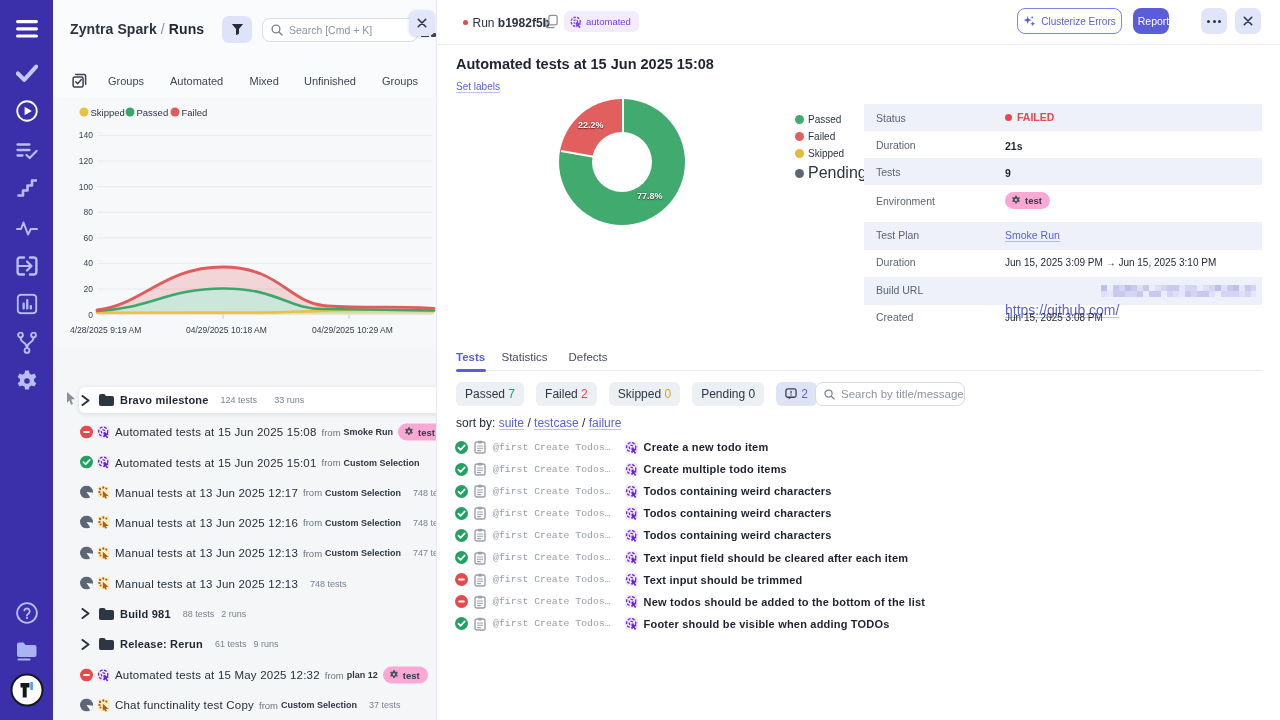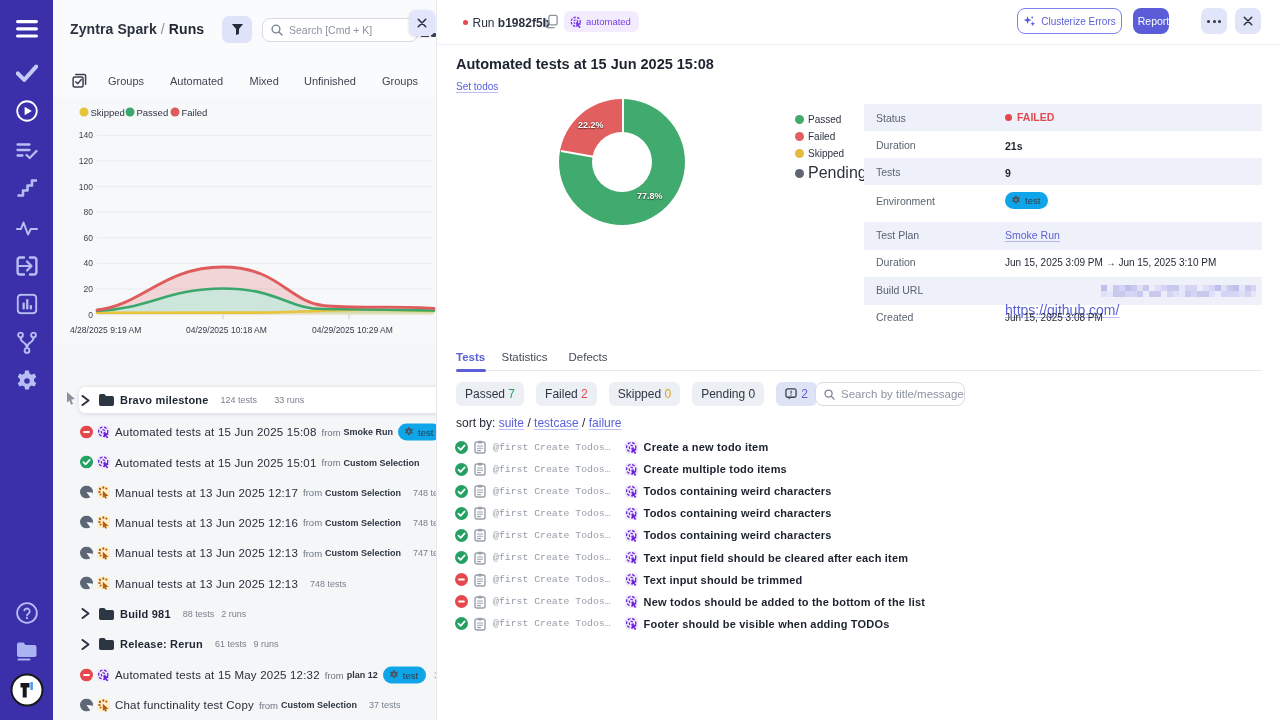--- a/index.html
+++ b/index.html
@@ -5,21 +5,21 @@
 * { margin:0; padding:0; box-sizing:border-box; }
 html,body { width:1280px; height:720px; overflow:hidden; font-family:"Liberation Sans", sans-serif; background:#fff; }
 .abs { position:absolute; }
 #page { position:relative; width:1280px; height:720px; }
 #sidebar { position:absolute; left:0; top:0; width:53px; height:720px; background:#3b30a9; }
 .sic { position:absolute; left:50%; transform:translate(-50%,-50%); color:#b6bef4; }
 #lpanel { position:absolute; left:53px; top:0; width:383px; height:720px; background:#f7f8fa; overflow:hidden; }
 .divline { position:absolute; background:#e7e9ee; }
 #rpanel { position:absolute; left:437px; top:0; width:843px; height:720px; background:#fff; overflow:hidden; }
 .link { color:#5a61d9; text-decoration:underline; text-decoration-color:rgba(90,97,217,.4); text-underline-offset:2px; }
-.chip { display:inline-flex; border-radius:20px; background:#0ea5e9; color:#333a46; font-size:9.5px; padding:3px 8px 3px 6px; gap:4px; }
+.chip { display:inline-flex; border-radius:20px; background:#f9a8d4; color:#333a46; font-size:9.5px; padding:3px 8px 3px 6px; gap:4px;font-weight:bold; }
 .rrow { position:absolute; left:27px; display:flex; align-items:center; white-space:nowrap; transform:translateY(-50%); }
 .rtitle { font-size:11.5px; color:#272e3a; font-weight:500; margin-left:5px; letter-spacing:.2px; }
 .mtitle { font-size:11px; color:#1f2633; font-weight:600; margin-left:6px; letter-spacing:.2px; }
 .from { font-size:9.5px; color:#6a7380; margin-left:5px; }
 .fromb { font-size:9px; color:#2e3642; font-weight:bold; margin-left:3px; }
 .cnt { font-size:9px; color:#7a828e; margin-left:12px; }
 .trow { position:absolute; left:18px; display:flex; align-items:center; white-space:nowrap; transform:translateY(-50%); }
 .ttl { font-size:11px; color:#1b222e; font-weight:600; margin-left:6px; letter-spacing:.2px; }
 .tmono { font-family:"Liberation Mono", monospace; font-size:9.8px; color:#969da8; margin-left:7px; }
 .lbl { position:absolute; left:439px; font-size:10.5px; color:#5a6472; }
@@ -417,21 +417,21 @@
           <i style="width:3px;height:3px;border-radius:50%;background:#2d3440;"></i>
           <i style="width:3px;height:3px;border-radius:50%;background:#2d3440;"></i>
         </div>
   </div>
   <div class="abs" style="left:798px; top:8px; width:26px; height:26px; background:#e1e5fa; border-radius:7px;"></div>
   <svg class="abs" style="left:806px; top:16px" width="10" height="10" viewBox="0 0 12 12">
         <path d="M1.5 1.5 L10.5 10.5 M10.5 1.5 L1.5 10.5" stroke="#2d3440" stroke-width="1.9" stroke-linecap="round"></path>
       </svg>
 
   <div class="abs" style="left:19px; top:56px; font-size:14.5px; font-weight:bold; color:#1d2430;">Automated tests at 15 Jun 2025 15:08</div>
-  <div class="abs" style="left:19px; top:81px; font-size:10px;"><span class="link">Set todos</span></div>
+  <div class="abs" style="left:19px; top:81px; font-size:10px;"><span class="link">Set labels</span></div>
 
   <div class="abs" style="left:122px; top:99px; width:126px; height:126px; border-radius:50%; background:conic-gradient(#41aa6e 0deg 280deg, #e25f5f 280deg 360deg);"></div>
   <div class="abs" style="left:184.5px; top:99px; width:2px; height:63px; background:#fff;"></div>
   <div class="abs" style="left:184.5px; top:99px; width:2px; height:63px; background:#fff; transform:rotate(280deg); transform-origin:50% 100%;"></div>
   <div class="abs" style="left:155px; top:132px; width:60px; height:60px; border-radius:50%; background:#fff;"></div>
   <div class="abs" style="left:141px; top:120px; font-size:9px; font-weight:bold; color:#fff; text-shadow:0 0 2px rgba(0,0,0,.5), 0 1px 1px rgba(0,0,0,.4);">22.2%</div>
   <div class="abs" style="left:200px; top:191px; font-size:9px; font-weight:bold; color:#fff; text-shadow:0 0 2px rgba(0,0,0,.5), 0 1px 1px rgba(0,0,0,.4);">77.8%</div>
 
   <div class="abs" style="left:358px; top:114px; display:flex; align-items:center;">
         <i style="width:9px;height:9px;border-radius:50%;background:#41aa6e;flex:none;"></i>

